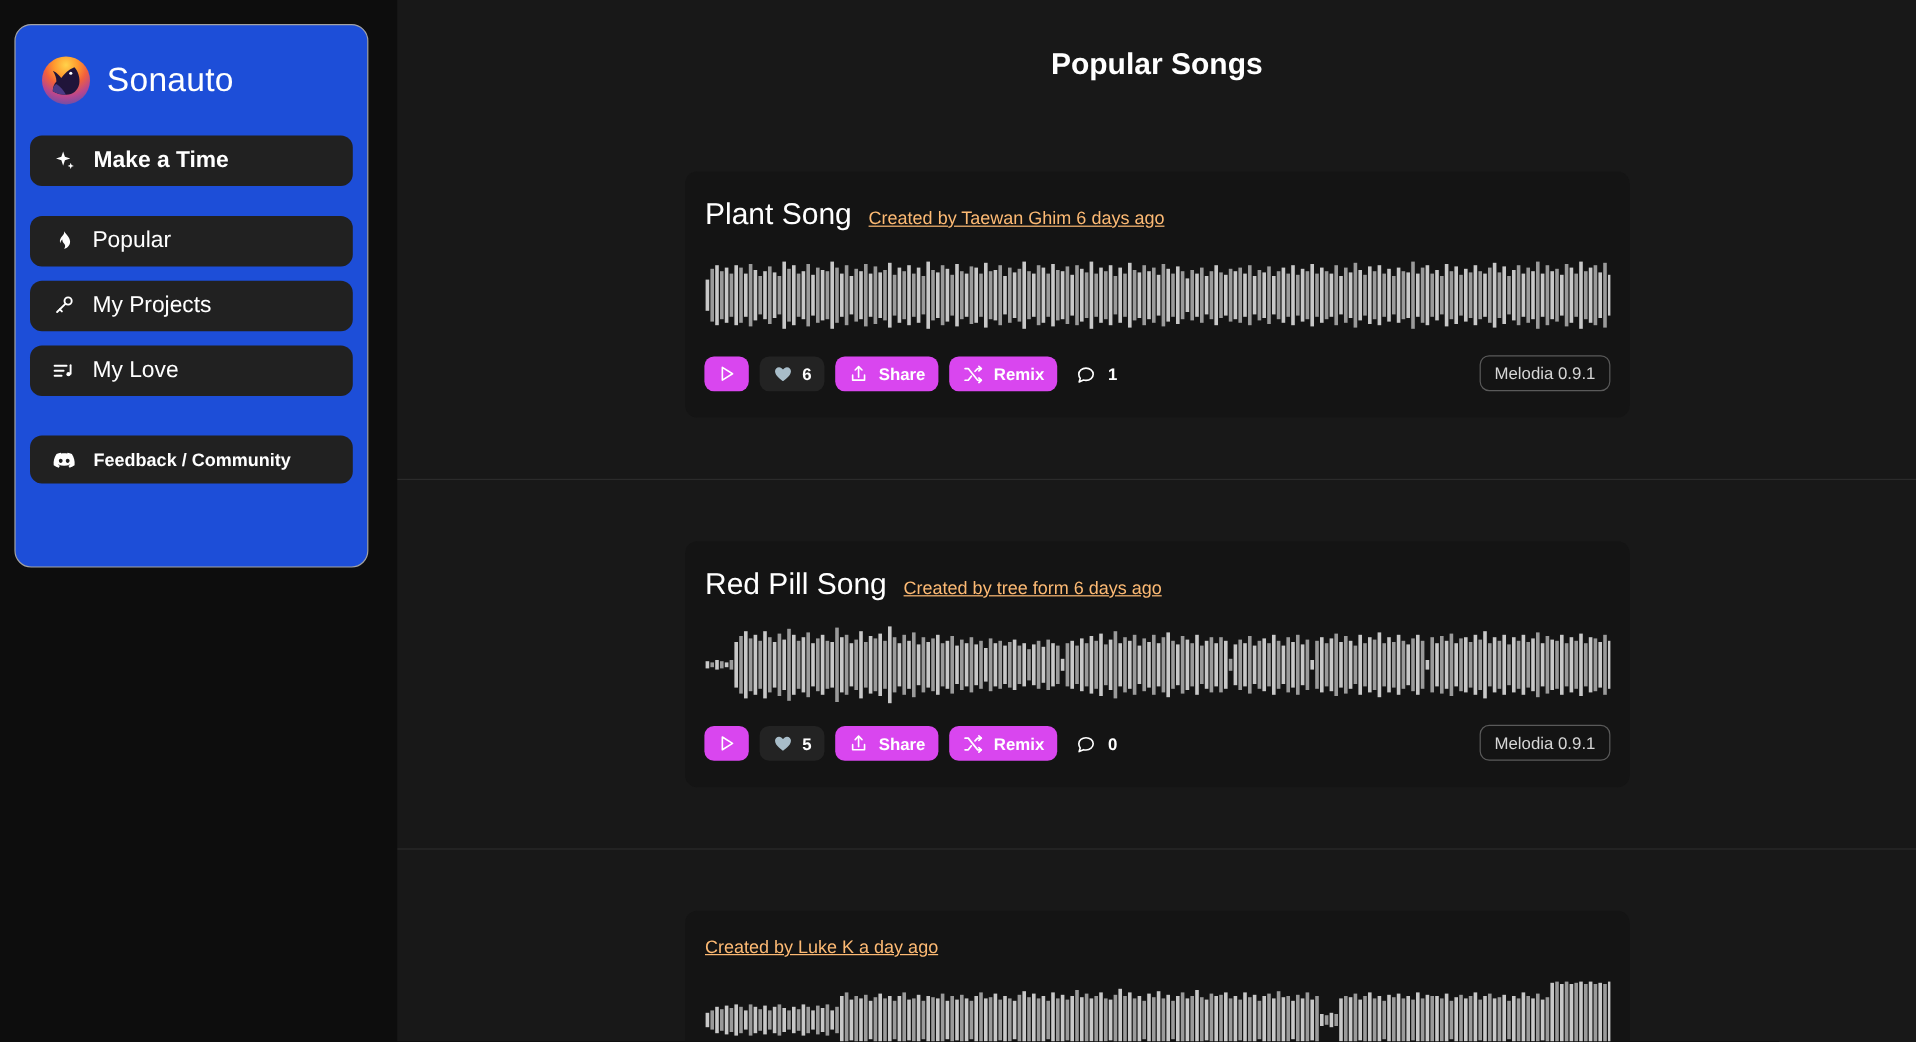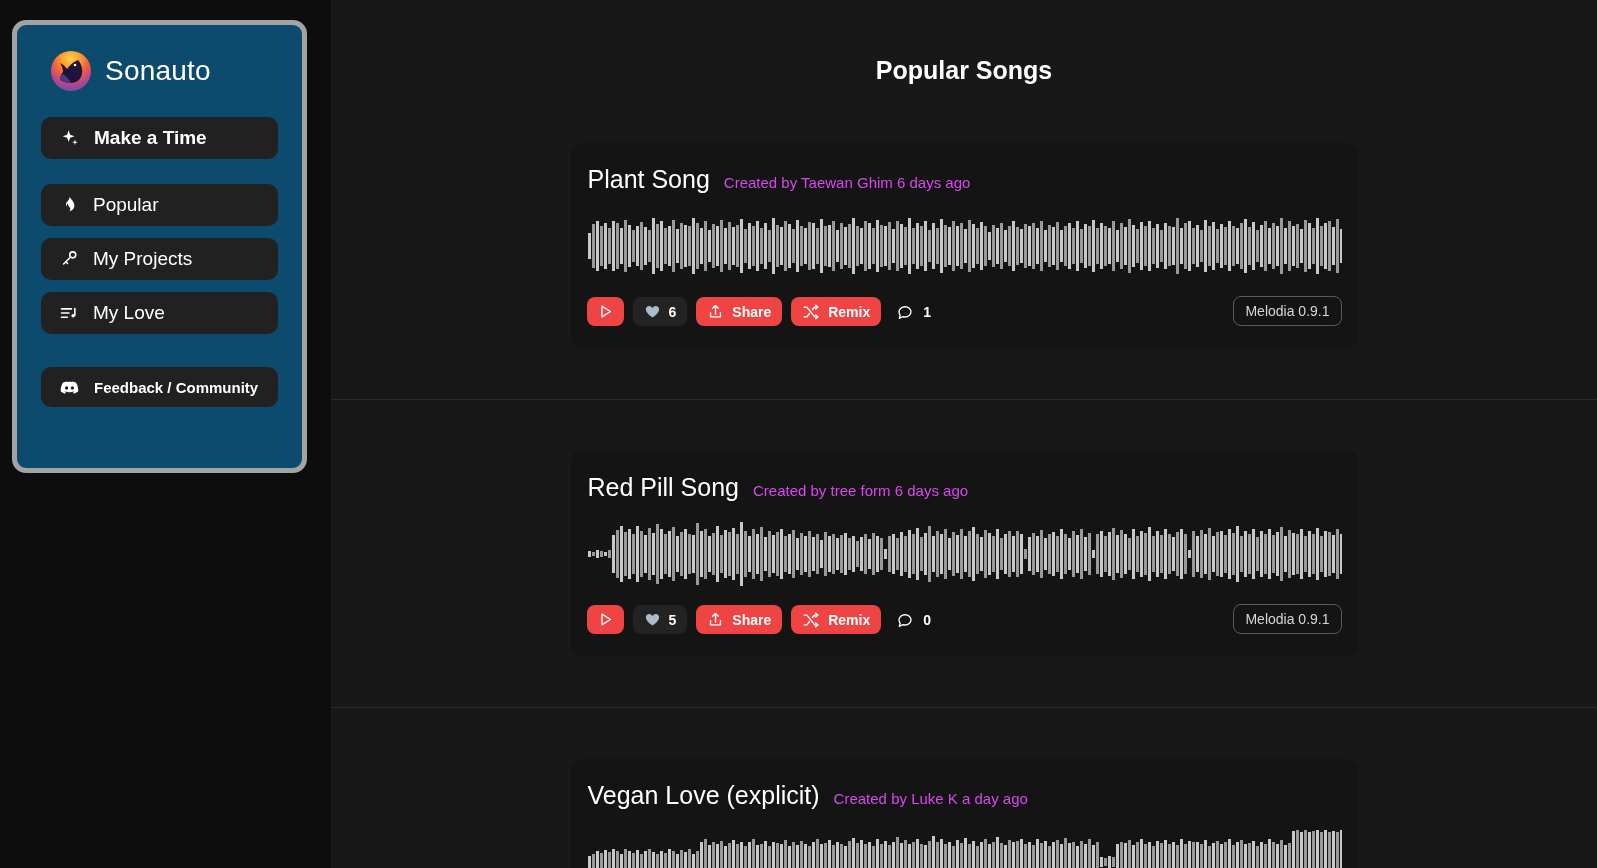--- a/index.html
+++ b/index.html
@@ -14,24 +14,24 @@
   
   .main-panel {
     position: absolute; left: 331px; top: 0; width: 1266px; height: 868px;
     background: #181818;
     overflow: hidden;
   }
 
   
   .sidebar {
     position: absolute; left: 12px; top: 20px; width: 295px; height: 453px;
-    background: #0c4a6e;
-    border: 5px solid #a3a3a3;
+    background: #1d4ed8;
+    border: 1px solid #a3a3a3;
     border-radius: 14px;
-    padding: 26px 24px;
+    padding: 26px 12px;
   }
   .brand { display: flex; align-items: center; gap: 14px; margin-bottom: 26px; padding-left: 10px;}
   .brand-logo { width: 40px; height: 40px; border-radius: 50%;
     background: radial-gradient(circle at 50% 18%, #ffd24a 0%, #ff9a2e 26%, #f2603c 46%, #b8468f 68%, #6b4fa8 88%, #5a4a9e 100%);
     position: relative; overflow: hidden; flex-shrink: 0; }
   .brand-logo svg { position: absolute; left: 0; top: 0; }
   .brand-name { font-size: 28px; font-weight: 400; color: #ffffff; letter-spacing: .2px; }
 
   .nav-btn {
     display: flex; align-items: center; gap: 14px;
@@ -52,21 +52,21 @@
   .signin-btn {
     background: #262626; border: none; border-radius: 9px;
     padding: 11px 24px; color: #fff; font-size: 14px; font-weight: bold;
     cursor: pointer;
   }
 
   .icon { display: inline-flex; align-items: center; justify-content: center; flex-shrink: 0; }
 
   
   .page-title {
-    position: absolute; left: 0; top: 56px; width: 100%;
+    position: absolute; left: 0; top: 40px; width: 100%;
     text-align: center; color: #fff; font-size: 25px; font-weight: bold;
   }
   .tabbar {
     position: absolute; top: 91px; left: 50%; transform: translateX(-50%);
     display: flex; background: #1e1e1e; border-radius: 9px; overflow: hidden;
     height: 38px;
   }
   .tab {
     display: flex; align-items: center; justify-content: center;
     padding: 0 22px; font-size: 15px; font-weight: bold; color: #ffffff;
@@ -81,30 +81,30 @@
   .divider { height: 1px; background: #2b2b2b; margin: 0; width: 100%; }
   .row-pad { height: 51px; }
 
   .song-card {
     width: 787px; margin: 0 auto;
     background: #141414; border-radius: 10px;
     padding: 22px 16px 22px 16px;
   }
   .song-head { display: flex; align-items: baseline; gap: 14px; padding-left: 1px; }
   .song-title { font-size: 25px; color: #ffffff; font-weight: 400; white-space: nowrap; }
-  .song-meta { font-size: 15px; color: #d946ef; white-space: nowrap; }
+  .song-meta { font-size: 15px; color: #fdba74; white-space: nowrap; text-decoration: underline; }
 
   .waveform { margin-top: 10px; height: 84px; display: flex; align-items: center;
     gap: 1px; overflow: hidden; padding-left: 1px; }
   .wbar { width: 3px; flex: none; border-radius: 0px; }
 
   .actions { display: flex; align-items: center; gap: 9px; margin-top: 9px; position: relative; }
   .act {
     display: inline-flex; align-items: center; gap: 8px;
-    background: #ef4444; border: none; border-radius: 8px;
+    background: #d946ef; border: none; border-radius: 8px;
     height: 29px; padding: 0 11px; color: #fff; font-size: 14px; font-weight: bold;
     cursor: pointer;
   }
   .act.play { padding: 0 10px; }
   .act.like { background: #232323; }
   .act.bare { background: transparent; padding: 0 6px; gap: 9px; }
   .act .cnt { font-size: 14px; font-weight: bold; color: #ffffff; }
   .version-badge {
     position: absolute; right: 0px; top: -1px;
     border: 1px solid #5a5a5a; border-radius: 8px;
@@ -619,21 +619,20 @@
               <button class="version-badge">Melodia 0.9.1</button>
             </div>
           </div>
         </div>
         <div class="row-pad"></div>
         <div class="divider"></div>
         <div class="row-pad"></div>
         <div class="song-row">
           <div class="song-card">
             <div class="song-head">
-              <div class="song-title">Vegan Love (explicit)</div>
               <div class="song-meta">Created by Luke K a day ago</div>
             </div>
             <div class="waveform">
               <div class="wbar" style="height: 15.12%; background: rgb(200, 200, 200);"></div>
               <div class="wbar" style="height: 20.16%; background: rgb(154, 154, 154);"></div>
               <div class="wbar" style="height: 25.2%; background: rgb(200, 200, 200);"></div>
               <div class="wbar" style="height: 21.84%; background: rgb(154, 154, 154);"></div>
               <div class="wbar" style="height: 28.56%; background: rgb(200, 200, 200);"></div>
               <div class="wbar" style="height: 23.52%; background: rgb(154, 154, 154);"></div>
               <div class="wbar" style="height: 30.24%; background: rgb(200, 200, 200);"></div>

